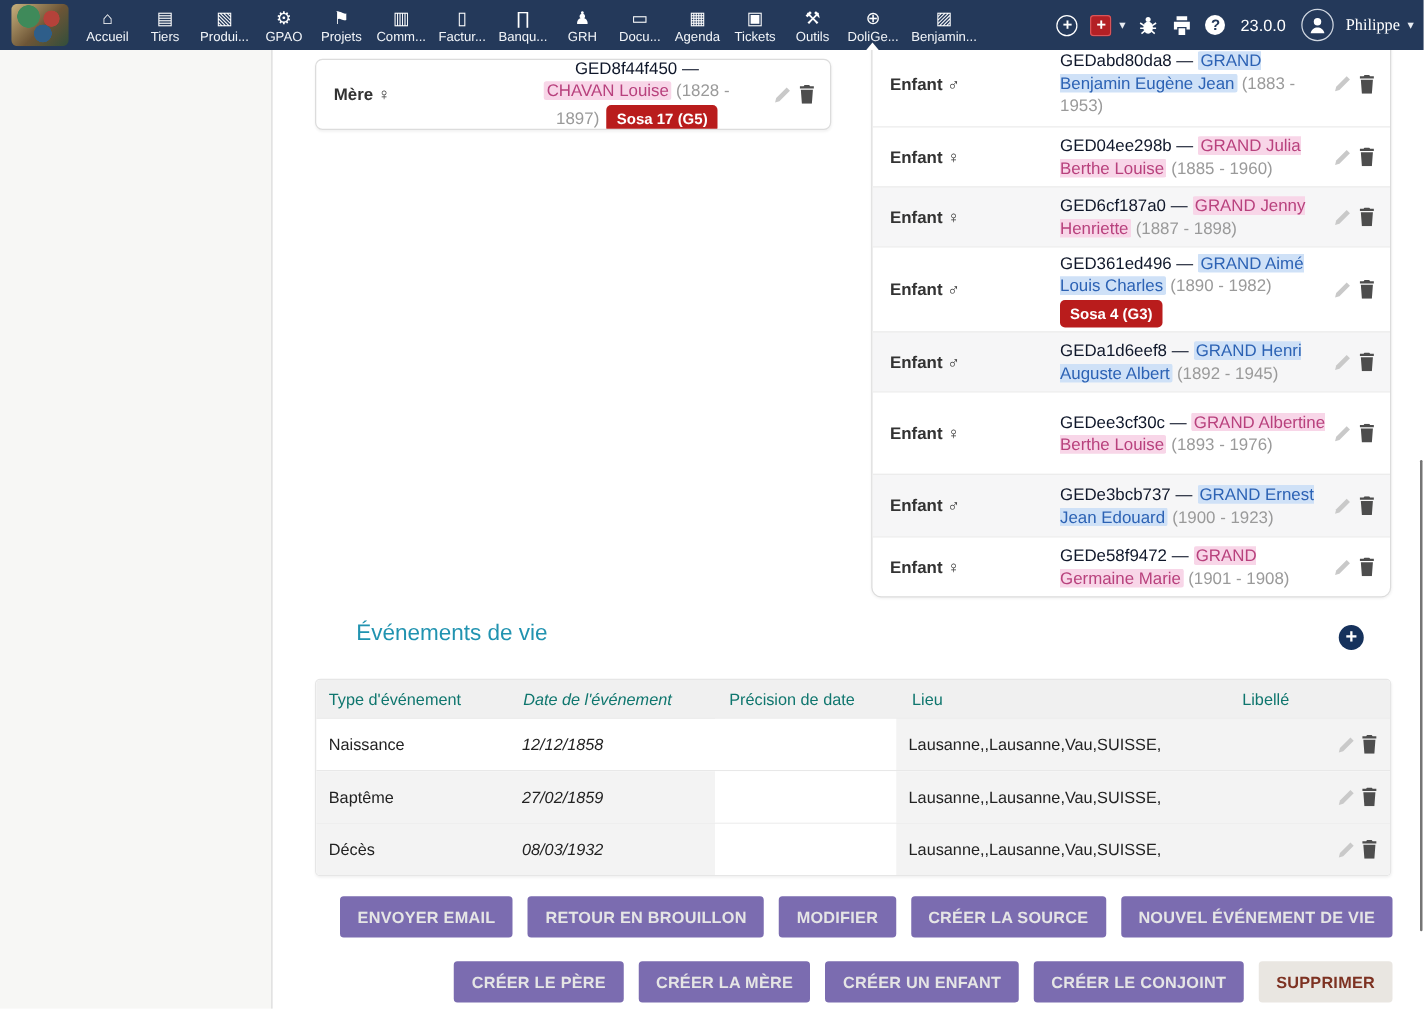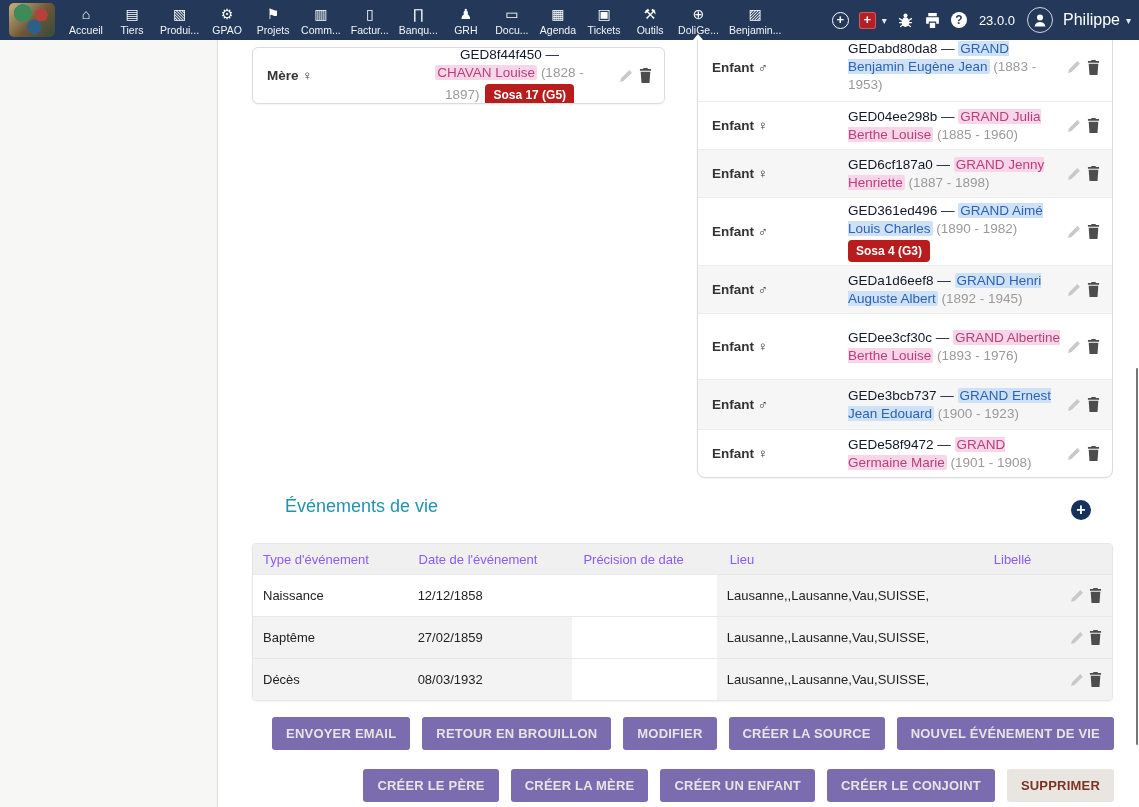--- a/index.html
+++ b/index.html
@@ -32,21 +32,21 @@
   .flag-badge { width:17px; height:17px; background:#b32025; border-radius:3px; color:#fff;
               font-weight:bold; font-size:13px; line-height:16px; text-align:center;
               box-shadow:inset 0 0 0 1px #d8555a; cursor:pointer; }
   .chev { color:#e8ecf2; font-size:10px; margin-left:-4px; cursor:pointer; }
   .nav-svg { width:17px; height:17px; cursor:pointer; }
   .help-circle { width:16px; height:16px; background:#fff; border-radius:50%; color:#24395a;
               font-size:12px; font-weight:bold; text-align:center; line-height:16px; cursor:pointer; }
   .version { color:#fff; font-size:13px; margin:0 2px; }
   .avatar { width:26px; height:26px; border:1.5px solid #cfd6e0; border-radius:50%;
             display:flex; align-items:center; justify-content:center; cursor:pointer; }
-  .username { color:#fff; font-size:16px; cursor:pointer; }
+  .username { color:#fff; font-size:13px; cursor:pointer;font-family:Liberation Serif, serif; }
 
   
   .left-panel { position:absolute; top:40px; left:0; width:218px; height:767px;
                 background:#f7f7f5; border-right:1px solid #dcdcdc; }
   .scroll-thumb { position:absolute; right:1px; top:368px; width:2px; height:377px;
                 background:#757575; border-radius:2px; }
 
   
   .parents-box { position:absolute; left:252px; top:47px; width:413px; height:57px;
                  background:#fff; border:1px solid #dcdcdc; border-radius:6px;
@@ -72,24 +72,24 @@
   .icon-btn { cursor:pointer; display:inline-flex; align-items:center; }
 
   
   .ev-title { position:absolute; left:285px; top:496px; font-size:18px; color:#2193b0; }
   .ev-add { position:absolute; left:1071px; top:500px; width:20px; height:20px; border-radius:50%;
             background:#16325c; color:#fff; font-weight:bold; font-size:16px; line-height:19px;
             text-align:center; cursor:pointer; }
   .ev-table { position:absolute; left:252px; top:543px; width:861px; font-size:13px;
               border:1px solid #e6e6e6; border-radius:4px; overflow:hidden;
               box-shadow:0 1px 2px rgba(0,0,0,.05); }
-  .ev-hrow { display:flex; background:#f0f0f0; height:30px; align-items:center; color:#8b5cf6;gap:11px; }
+  .ev-hrow { display:flex; background:#f0f0f0; height:30px; align-items:center; color:#0f766e;gap:11px; }
   .ev-row { display:flex; height:42px; align-items:center; border-top:1px solid #e8e8e8; color:#222;justify-content:space-between; }
   .ec { padding-left:10px; height:100%; display:flex; align-items:center; }
-  .c-type{ width:155px; } .c-date{ width:165px; } .c-prec{ width:145px; }
+  .c-type{ width:155px; } .c-date{ width:165px;font-style:italic; } .c-prec{ width:145px; }
   .c-lieu{ width:272px; } .c-lib{ width:76px; } .c-ico{ width:48px; justify-content:flex-end; padding-right:10px; gap:5px; }
   .ev-row .c-lieu, .ev-row .c-lib, .ev-row .c-ico { background:#f3f3f3; }
   .ev-row.shade .c-type, .ev-row.shade .c-date { background:#f3f3f3; }
   .ev-row .c-prec { background:#fff; }
 
   
   .actions { position:absolute; left:218px; width:921px; display:flex; justify-content:flex-end;
              gap:12px; padding-right:25px; }
   .actions.row1 { top:717px; } .actions.row2 { top:769px; }
   .abtn { background:#7b6cb0; color:#e5e5e5; border:none; border-radius:3px; font-weight:bold;

